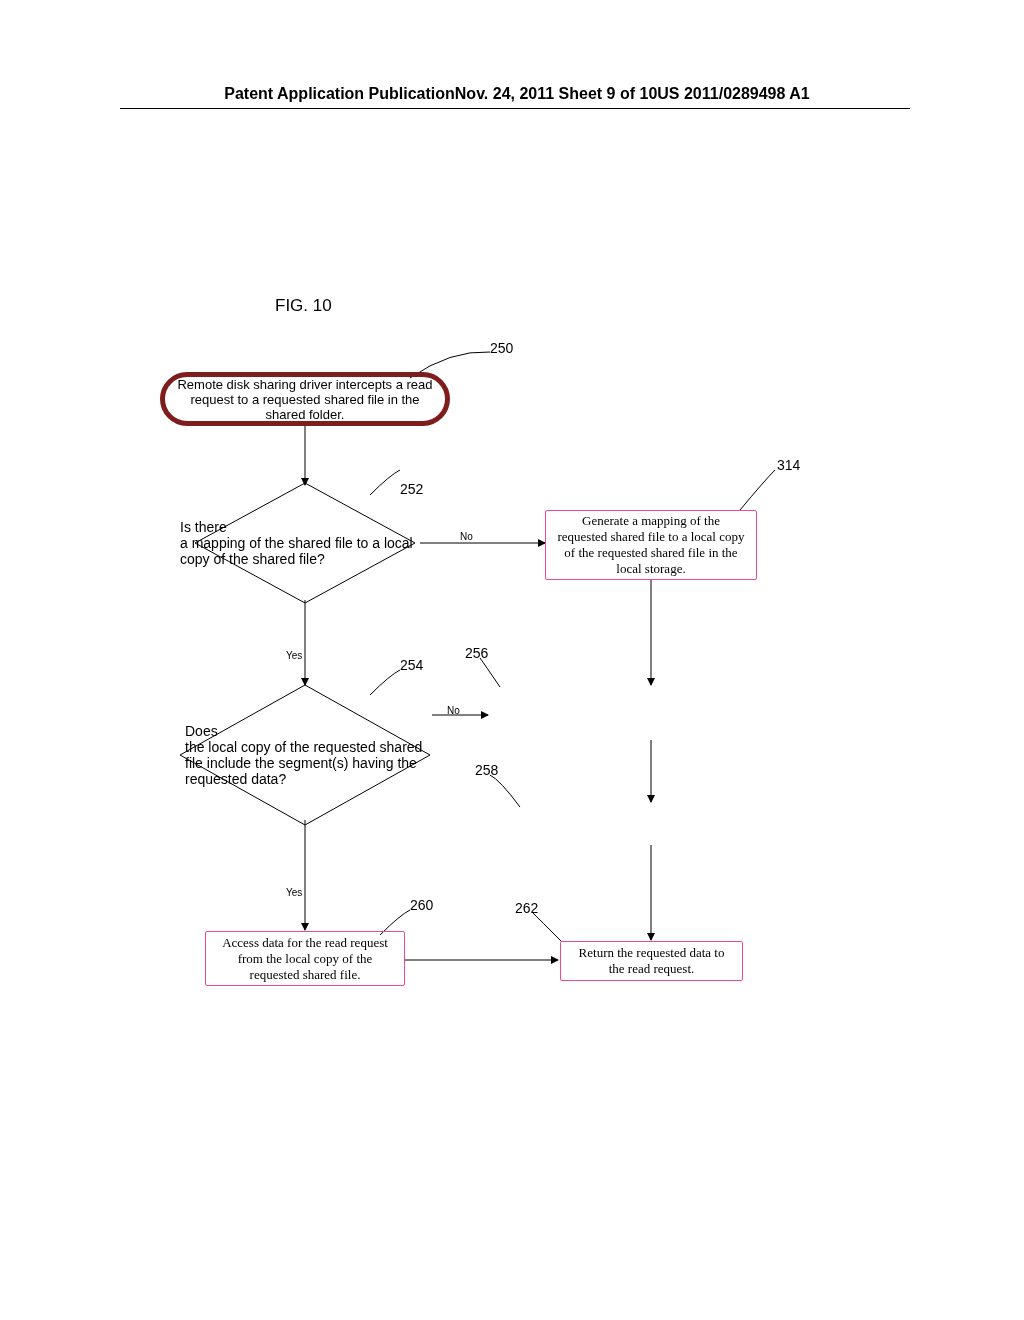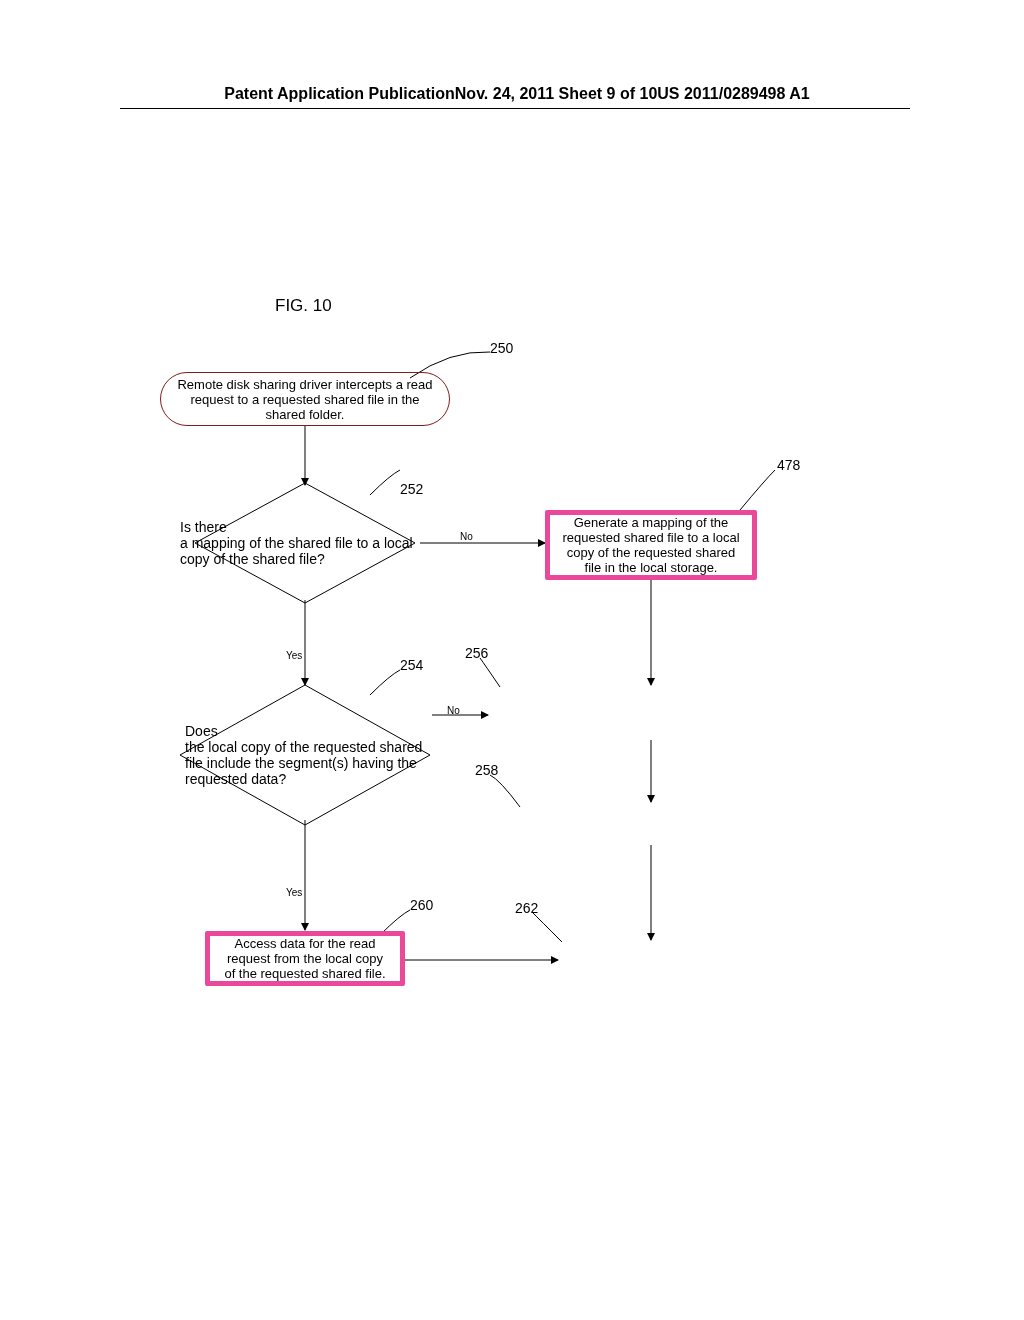--- a/index.html
+++ b/index.html
@@ -39,38 +39,39 @@
     }
     .diagram {
       position: absolute;
       top: 330px;
       left: 0;
       width: 1024px;
       height: 800px;
     }
     .node { position: absolute; }
     .terminator {
-      border: 1px solid #7f1d1d;
+      border: 5px solid #7f1d1d;
       border-radius: 28px;
       text-align: center;
       font-size: 13px;
       display: flex;
       align-items: center;
       justify-content: center;
       padding: 6px 10px;
     }
     .rect {
-      border: 5px solid #ec4899;
+      border: 1px solid #ec4899;
       border-radius: 2px;
       text-align: center;
       font-size: 13px;
       display: flex;
       align-items: center;
       justify-content: center;
       padding: 6px 10px;
+      font-family: Liberation Serif, serif;
     }
     .decision {
       position: absolute;
       width: 200px;
       height: 130px;
     }
     .decision-text {
       position: absolute;
       top: 0; left: -20px; right: -20px; bottom: 0;
       display: flex;
@@ -164,21 +165,21 @@
     <div class="decision-text" style="white-space:pre-line">Is there
 a mapping of the shared file to a local copy of the shared file?</div>
   </div>
   <div class="ref-label" style="left:400px; top:127px;margin-top:24px;">252</div>
   <div class="flow-label" style="left:460px; top:201px;">No</div>
   <div class="flow-label" style="left:286px; top:320px;">Yes</div>
 
   <div class="node rect" style="left:545px; top:180px; width:212px; height:70px;">
     <span>Generate a mapping of the requested shared file to a local copy of the requested shared file in the local storage.</span>
   </div>
-  <div class="ref-label" style="left:777px; top:127px;">478</div>
+  <div class="ref-label" style="left:777px; top:127px;">314</div>
 
   <div class="decision" style="left:175px; top:350px; width:260px; height:150px;">
     <svg width="260" height="150" style="position:absolute;top:0;left:0;">
       <polygon points="130,5 255,75 130,145 5,75" fill="none" stroke="#000" stroke-width="1"></polygon>
     </svg>
     <div class="decision-text" style="white-space:pre-line; left:0; right:0;">Does
 the local copy of the requested shared file include the segment(s) having the requested data?</div>
   </div>
   <div class="ref-label" style="left:400px; top:327px;">254</div>
   <div class="flow-label" style="left:447px; top:375px;">No</div>
@@ -186,15 +187,18 @@
 
   <div class="ref-label" style="left:465px; top:315px;">256</div>
 
   <div class="ref-label" style="left:475px; top:432px;">258</div>
 
   <div class="node rect" style="left:205px; top:601px; width:200px; height:55px;">
     <span>Access data for the read request from the local copy of the requested shared file.</span>
   </div>
   <div class="ref-label" style="left:410px; top:567px;">260</div>
 
+  <div class="node rect" style="left:560px; top:611px; width:183px; height:40px;">
+    <span>Return the requested data to the read request.</span>
+  </div>
   <div class="ref-label" style="left:515px; top:570px;">262</div>
 
 </div>
 
 </body></html>

